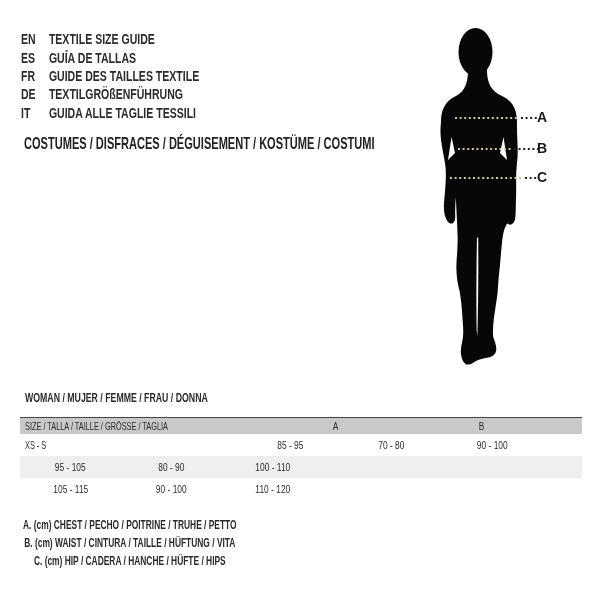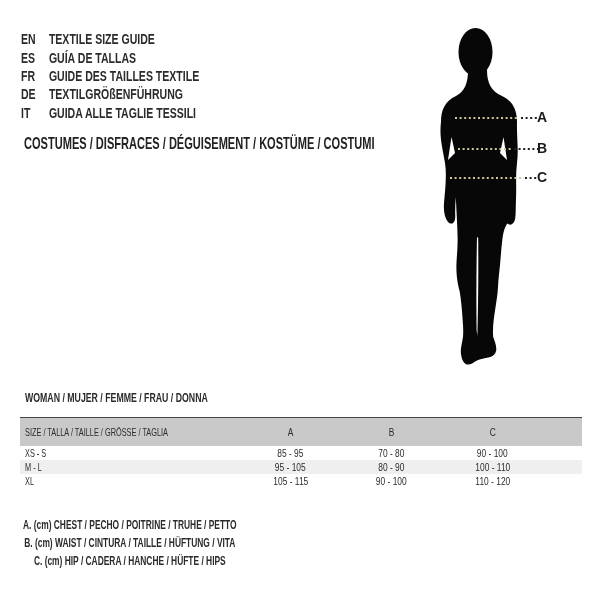--- a/index.html
+++ b/index.html
@@ -17,22 +17,22 @@
             transform:scaleX(0.65);transform-origin:0 50%;white-space:nowrap;color:#222;}
 
   
   .figure{position:absolute;left:415px;top:25px;width:160px;height:350px;}
   .mlabel{position:absolute;left:537px;font-size:14px;font-weight:700;line-height:14px;color:#1a1a1a;}
 
   
   .woman-title{position:absolute;left:25px;top:391px;font-size:12.5px;font-weight:700;line-height:14px;
                transform:scaleX(0.7);transform-origin:0 50%;white-space:nowrap;}
   .sizetable{position:absolute;left:20px;top:417px;width:562px;border-top:1.5px solid #454545;}
-  .trow{display:flex;align-items:center;height:14px;font-size:10.5px;line-height:11px;color:#2b2b2b;}
-  .trow.head{height:28px;background:#c9c9c9;}
+  .trow{display:flex;align-items:center;height:22px;font-size:10.5px;line-height:11px;color:#2b2b2b;}
+  .trow.head{height:16px;background:#c9c9c9;gap:45px;}
   .trow.alt{background:#efefef;}
   .c-label{flex:0 0 220px;padding-left:5px;box-sizing:border-box;white-space:nowrap;}
   .c-label > span{display:inline-block;transform:scaleX(0.7);transform-origin:0 50%;}
   .c-val{flex:0 0 101px;text-align:center;}
   .c-val > span{display:inline-block;transform:scaleX(0.8);transform-origin:50% 50%;}
   .c-spacer{flex:1 1 auto;}
 
   
   .legend{position:absolute;left:23px;top:516px;text-align:center;}
   .legend-line{height:18.2px;line-height:18.2px;font-size:12px;font-weight:700;
@@ -129,28 +129,26 @@
       <span class="c-spacer"></span>
     </div>
     <div class="trow">
       <span class="c-label"><span>XS - S</span></span>
       <span class="c-val"><span>85 - 95</span></span>
       <span class="c-val"><span>70 - 80</span></span>
       <span class="c-val"><span>90 - 100</span></span>
       <span class="c-spacer"></span>
     </div>
     <div class="trow alt">
-      <span class="c-label"><span>M - L</span></span>
       <span class="c-val"><span>95 - 105</span></span>
       <span class="c-val"><span>80 - 90</span></span>
       <span class="c-val"><span>100 - 110</span></span>
       <span class="c-spacer"></span>
     </div>
     <div class="trow">
-      <span class="c-label"><span>XL</span></span>
       <span class="c-val"><span>105 - 115</span></span>
       <span class="c-val"><span>90 - 100</span></span>
       <span class="c-val"><span>110 - 120</span></span>
       <span class="c-spacer"></span>
     </div>
   </div>
 
   <div class="legend">
     <div class="legend-line">A. (cm) CHEST / PECHO / POITRINE / TRUHE / PETTO</div>
     <div class="legend-line">B. (cm) WAIST / CINTURA / TAILLE / HÜFTUNG / VITA</div>

